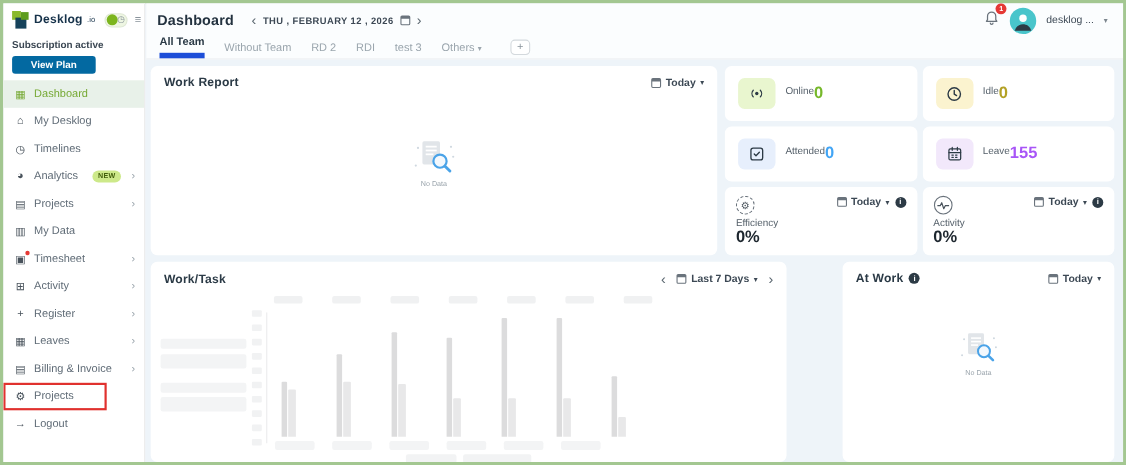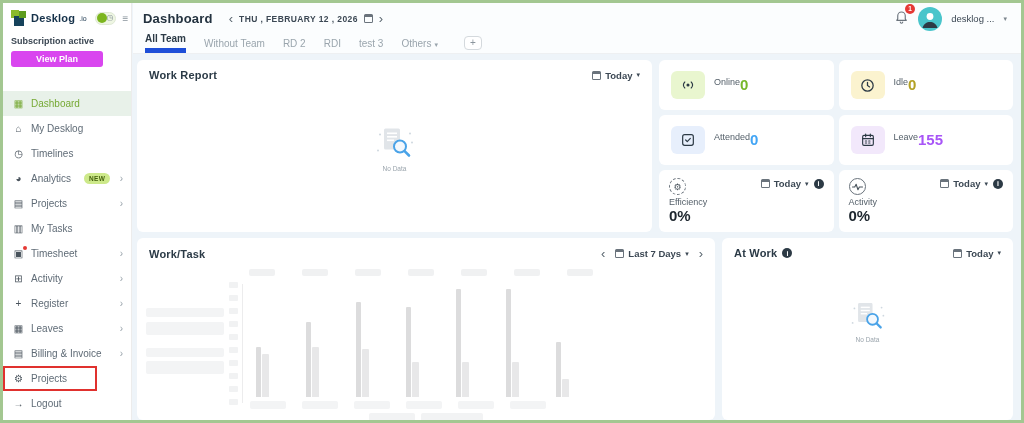--- a/index.html
+++ b/index.html
@@ -14,21 +14,21 @@
   .logo-sq1 { position:absolute; left:0; top:0; width:8px; height:8px; background:#8ab92d; }
   .logo-sq2 { position:absolute; left:3px; top:6px; width:10px; height:10px; background:#16425b; }
   .logo-sq3 { position:absolute; left:8px; top:1px; width:7px; height:7px; background:#5d9c1e; }
   .logo-text { font-size:11px; font-weight:bold; color:#16324a; letter-spacing:.2px; }
   .logo-suffix { font-size:7px; color:#16324a; }
   .theme-toggle { margin-left:4px; width:26px; height:13px; background:#eef6e2; border:1px solid #dfe8d5; border-radius:8px; display:flex; align-items:center; justify-content:space-between; padding:0 1px; }
   .toggle-dot { width:10px; height:10px; border-radius:50%; background:#7cb51e; }
   .toggle-clock { font-size:8px; color:#8a949c; line-height:1; }
   .collapse-icon { font-size:10px; color:#8a949c; margin-left:3px; }
   .subscription { padding:6px 8px 0 8px; font-size:9px; font-weight:bold; color:#3a4652; }
-  .view-plan-btn { display:block; margin:5px 8px 24px 8px; width:92px; height:16px; background:#d946ef; border:none; border-radius:3px; color:#fff; font-size:9px; font-weight:bold; font-family:"Liberation Sans",sans-serif; cursor:pointer; }
+  .view-plan-btn { display:block; margin:5px 8px 6px 8px; width:76px; height:16px; background:#0369a1; border:none; border-radius:3px; color:#fff; font-size:9px; font-weight:bold; font-family:"Liberation Sans",sans-serif; cursor:pointer; }
   .nav { margin-top:4px; }
   .nav-item { position:relative; display:flex; align-items:center; gap:7px; height:25px; padding:0 8px 0 10px; font-size:10px; color:#5f6b76; cursor:pointer; }
   .nav-item .nav-icon { width:11px; font-size:10px; color:#49535c; text-align:center; flex:0 0 11px; position:relative; }
   .nav-item.active { background:#e8f1e9; color:#76a934; }
   .nav-item.active .nav-icon { color:#76a934; }
   .nav-chevron { margin-left:auto; font-size:10px; color:#9aa4ac; }
   .new-badge { background:#cde98a; color:#44610d; font-size:6.5px; font-weight:bold; border-radius:7px; padding:2px 5px; margin-left:6px; letter-spacing:.3px; }
   .red-highlight { border:2px solid #e0312e; width:94px; height:25px; padding-left:8px; }
   .notif-dot { position:absolute; top:-2px; right:-3px; width:4px; height:4px; border-radius:50%; background:#e53935; }
 
@@ -111,21 +111,21 @@
   .sk-group { display:flex; align-items:flex-end; gap:1px; }
   .sk-bar { width:5px; border-radius:1px 1px 0 0; }
   .sk-bar.dark { background:#dcdcdd; }
   .sk-bar.light { background:#e8e8e9; width:7px; }
   .sk-xlabels { position:absolute; left:113px; bottom:11px; display:flex; gap:16px; }
   .sk-xlabel { width:36px; height:8px; background:#f3f4f5; border-radius:2px; }
   .sk-legend { position:absolute; left:50%; bottom:-1px; transform:translateX(-50%); display:flex; gap:6px; }
   .sk-legend-item { height:8px; background:#f2f3f4; border-radius:2px; }
 
   
-  .at-work { flex:1; overflow:hidden; }
+  .at-work { flex:1; overflow:hidden;margin-left:44px; }
 </style>
 </head>
 <body>
 
 <div class="page">
 
   <aside class="sidebar">
     <div class="logo-row">
       <span class="logo-mark">
         <span class="logo-sq1"></span>
@@ -162,21 +162,21 @@
         <span class="new-badge">NEW</span>
         <span class="nav-chevron">›</span>
       </div>
       <div class="nav-item">
         <span class="nav-icon">▤</span>
         <span>Projects</span>
         <span class="nav-chevron">›</span>
       </div>
       <div class="nav-item">
         <span class="nav-icon">▥</span>
-        <span>My Tasks</span>
+        <span>My Data</span>
       </div>
       <div class="nav-item">
         <span class="nav-icon">▣<span class="notif-dot"></span></span>
         <span>Timesheet</span>
         <span class="nav-chevron">›</span>
       </div>
       <div class="nav-item">
         <span class="nav-icon">⊞</span>
         <span>Activity</span>
         <span class="nav-chevron">›</span>

